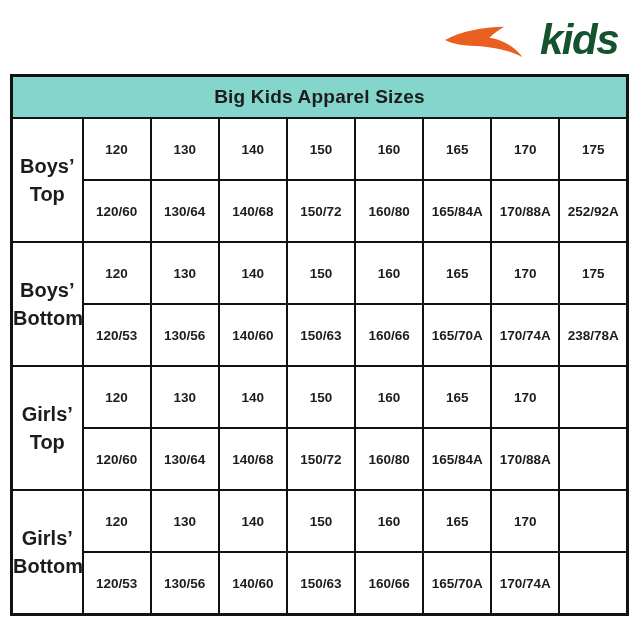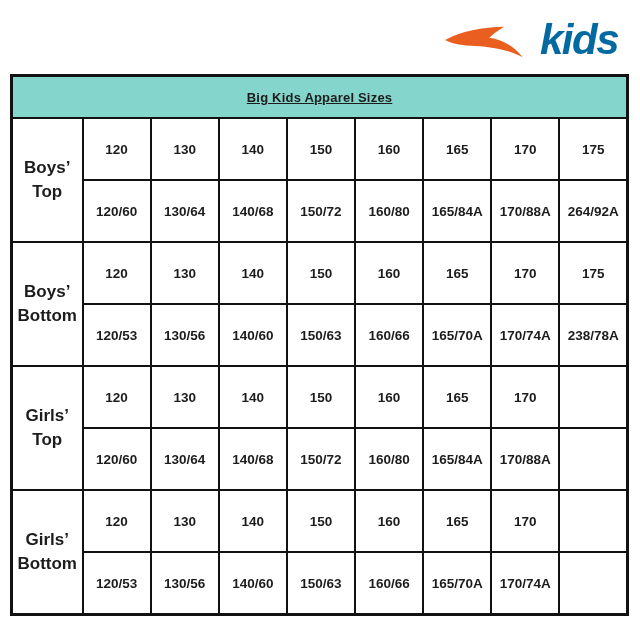--- a/index.html
+++ b/index.html
@@ -29,34 +29,34 @@
     width: 619px;
     border-collapse: collapse; table-layout: fixed;
     border: 3px solid #121212;
   }
   .size-table th, .size-table td {
     border: 2px solid #121212;
     text-align: center; vertical-align: middle;
     font-weight: bold;
     padding: 0;
   }
-  th.title { height: 40px; font-size: 13px; letter-spacing: 0.2px; text-decoration: underline; }
+  th.title { height: 40px; font-size: 19px; letter-spacing: 0.2px; }
   .size-table td { height: 60px; font-size: 13.5px; }
-  td.row-label { font-size: 17px; white-space: pre-line; line-height: 1.4; }
+  td.row-label { font-size: 20px; white-space: pre-line; line-height: 1.4; }
 </style>
 </head>
 <body>
 
 <div class="page">
 
   <div class="logo">
     <svg class="swoosh" viewBox="0 0 90 40" aria-hidden="true">
       <path d="M2,19 C18,10 42,5 64,5 C57,9.5 52,13 48.5,16.5 C62,18.5 74,25 83.5,37 C68,28.5 46,25.5 29,25 C17,24.5 7,22 2,19 Z" style="fill: rgb(234, 94, 31);"></path>
     </svg>
-    <span class="kids" style="color: #0369a1;">kids</span>
+    <span class="kids" style="color: #14532d;">kids</span>
   </div>
 
   <table class="size-table">
     <colgroup>
       <col style="width:71px">
       <col>
         <col>
         <col>
         <col>
         <col>
@@ -84,21 +84,21 @@
         <td>175</td>
       </tr>
       <tr>
         <td>120/60</td>
         <td>130/64</td>
         <td>140/68</td>
         <td>150/72</td>
         <td>160/80</td>
         <td>165/84A</td>
         <td>170/88A</td>
-        <td>264/92A</td>
+        <td>252/92A</td>
       </tr>
 
       <tr>
         <td class="row-label" rowspan="2">Boys’
 Bottom</td>
         <td>120</td>
         <td>130</td>
         <td>140</td>
         <td>150</td>
         <td>160</td>

